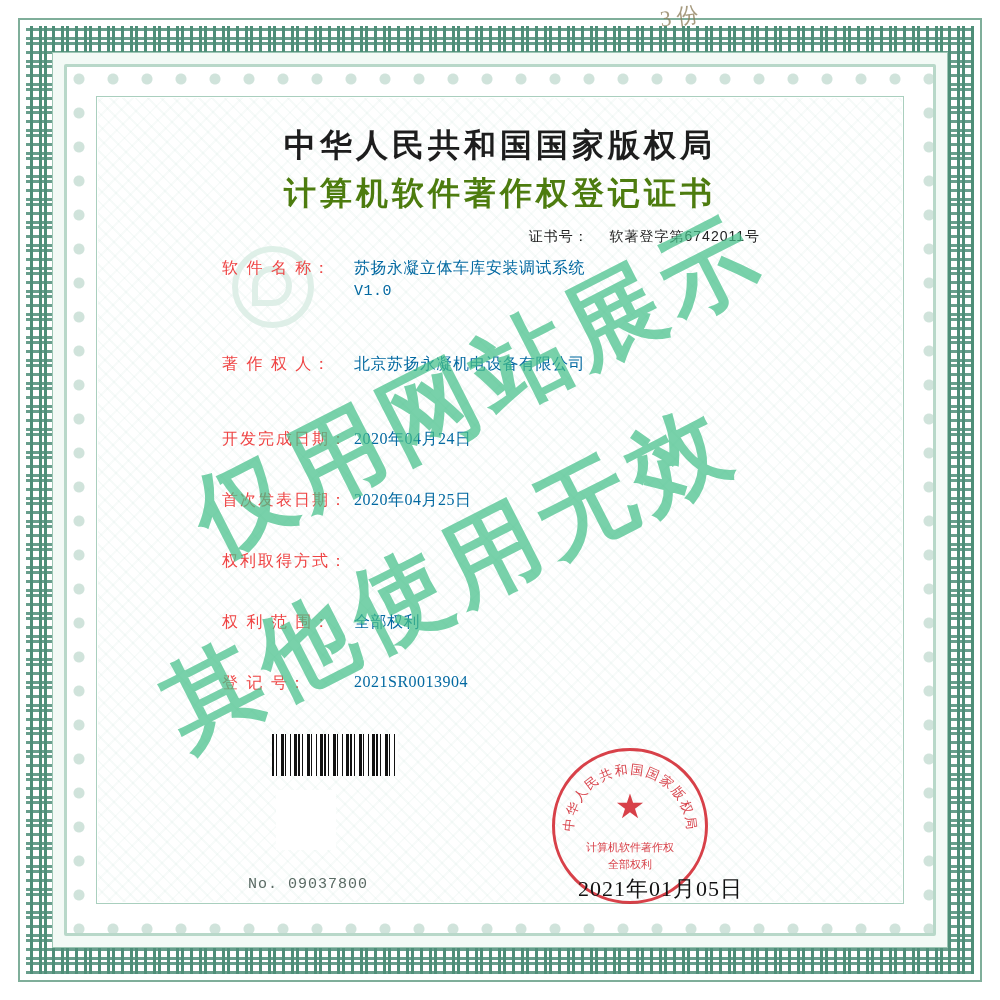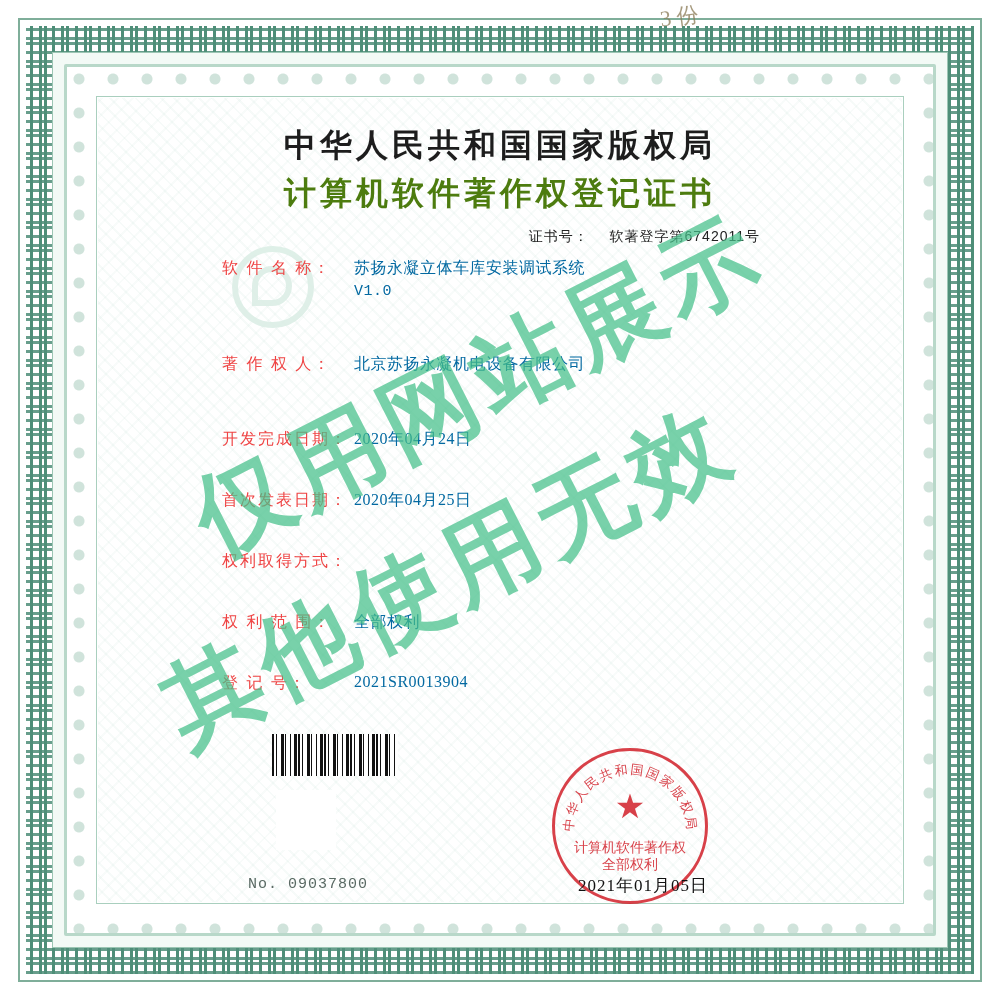--- a/index.html
+++ b/index.html
@@ -301,41 +301,41 @@
     fill: #d2202a;
     letter-spacing: 2px;
   }
   .seal .seal-lines {
     position: absolute;
     left: 0;
     top: 88px;
     width: 150px;
     text-align: center;
     font-family: "Liberation Serif", serif;
-    font-size: 14px;
+    font-size: 11px;
     line-height: 17px;
     color: #d2202a;
   }
 
   
   .doc-no {
     position: absolute;
     left: 248px;
     top: 876px;
     font-family: "Liberation Mono", monospace;
     font-size: 15px;
     color: #5a6a64;
     letter-spacing: 1px;
   }
   .issue-date {
     position: absolute;
     left: 578px;
     top: 874px;
     font-family: "Liberation Serif", serif;
-    font-size: 17px;
+    font-size: 22px;
     color: #111;
     letter-spacing: 1px;
   }
 
   
   .watermark {
     position: absolute;
     left: 0; top: 0;
     width: 1000px; height: 1000px;
     pointer-events: none;

